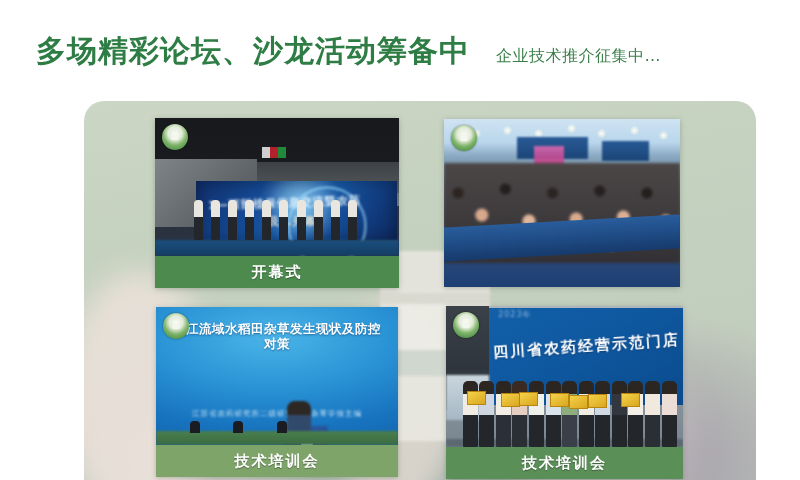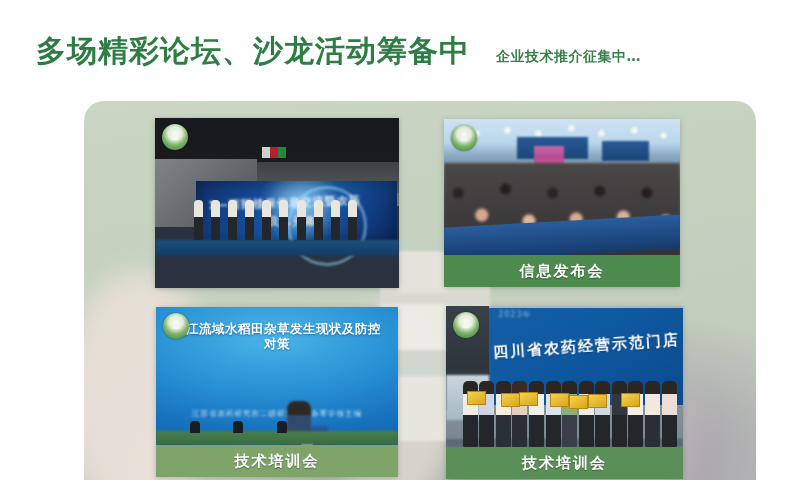--- a/index.html
+++ b/index.html
@@ -37,22 +37,22 @@
   }
   #title-main {
     font-size: 30px;
     font-weight: bold;
     color: #2e7d44;
     letter-spacing: 1px;
     line-height: 1;
     white-space: nowrap;
   }
   #title-sub {
-    font-size: 14px;
-    font-weight: bold;
+    font-size: 16px;
+    font-weight: normal;
     color: #3a7f4a;
     margin-left: 26px;
     letter-spacing: 0.5px;
     white-space: nowrap;
   }
 
   
   #photo-stage {
     position: absolute;
     left: 84px;
@@ -491,42 +491,42 @@
           <div class="p0-person" style="left:30%"></div>
           <div class="p0-person" style="left:37%"></div>
           <div class="p0-person" style="left:44%"></div>
           <div class="p0-person" style="left:51%"></div>
           <div class="p0-person" style="left:58%"></div>
           <div class="p0-person" style="left:65%"></div>
           <div class="p0-person" style="left:72%"></div>
           <div class="p0-person" style="left:79%"></div>
         </div>
         <div class="badge"></div>
+        <div class="caption">
+          <span class="caption-text">开幕式</span>
+        </div>
       </div>
 
       <div class="card" id="card-1">
         <div class="photo">
           <div id="p1-bg"></div>
           <div class="p1-light" style="left:12%; top:6%"></div>
           <div class="p1-light" style="left:25%; top:4%"></div>
           <div class="p1-light" style="left:38%; top:6%"></div>
           <div class="p1-light" style="left:52%; top:3%"></div>
           <div class="p1-light" style="left:65%; top:6%"></div>
           <div class="p1-light" style="left:79%; top:4%"></div>
           <div class="p1-light" style="left:91%; top:7%"></div>
           <div id="p1-signA"></div>
           <div id="p1-signC"></div>
           <div id="p1-signB"></div>
           <div id="p1-crowd"></div>
           <div id="p1-rail"></div>
         </div>
         <div class="badge"></div>
-        <div class="caption">
-          <span class="caption-text">信息发布会</span>
-        </div>
       </div>
 
       <div class="card" id="card-2">
         <div class="photo">
           <div id="p2-bg"></div>
           <div id="p2-slide-title">关江流域水稻田杂草发生现状及防控对策</div>
           <div id="p2-slide-sub">江苏省农药研究所二级研究员、杂草学报主编</div>
           <div id="p2-podium"></div>
           <div id="p2-speaker"></div>
           <div id="p2-podium-dot"></div>

